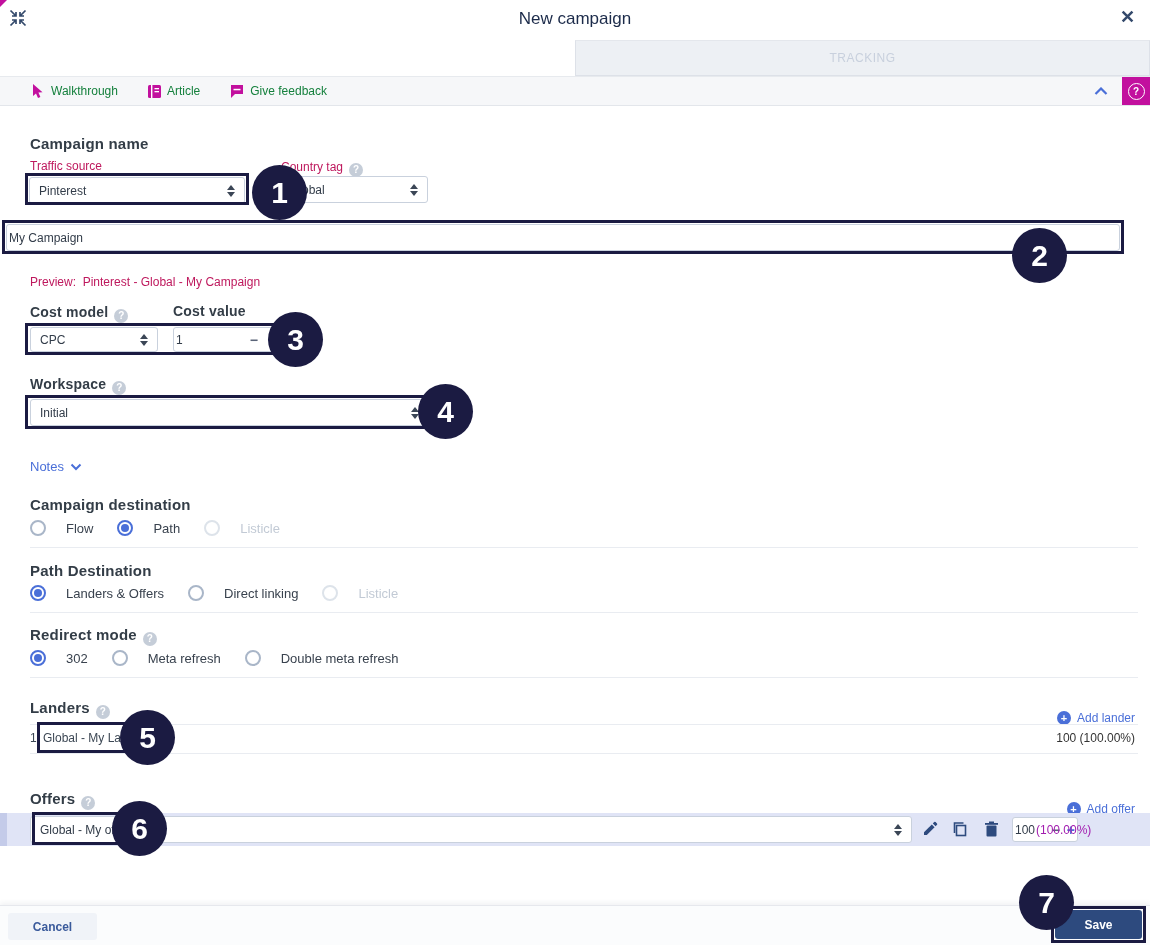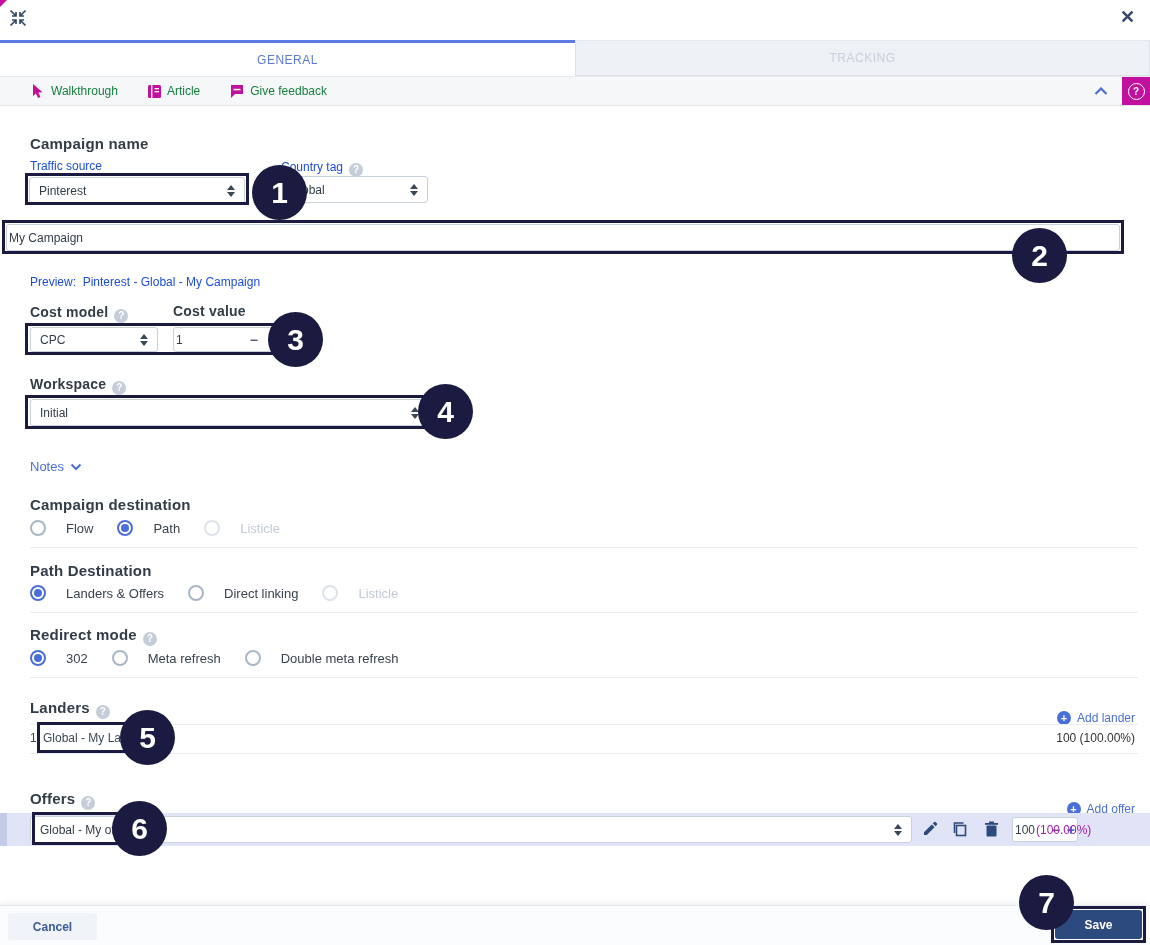--- a/index.html
+++ b/index.html
@@ -31,21 +31,21 @@
   .tb-right{position:absolute;right:0;top:0;height:100%;display:flex;align-items:center;}
   .tb-chevron{margin-right:14px;cursor:pointer;display:flex;}
   .tb-help{width:28px;height:28px;background:#c2109e;display:flex;align-items:center;
       justify-content:center;cursor:pointer;}
   .tb-help-q{width:15px;height:15px;border:1.5px solid #fff;border-radius:50%;color:#fff;
       font-size:10px;display:flex;align-items:center;justify-content:center;font-weight:bold;}
 
   
   .hd{font-weight:bold;color:#333d47;font-size:15px;letter-spacing:.2px;}
   .hd-sm{font-weight:bold;color:#333d47;font-size:14px;letter-spacing:.2px;}
-  .lbl{font-size:12px;color:#1d4ed8;}
+  .lbl{font-size:12px;color:#be185d;}
   .help{display:inline-flex;width:14px;height:14px;border-radius:50%;background:#c5cdd8;
       color:#fff;font-size:10px;font-weight:bold;align-items:center;justify-content:center;
       margin-left:6px;vertical-align:-2px;}
   .help::after{content:"?";}
   .select{display:flex;align-items:center;justify-content:space-between;background:#fff;
       border:1px solid #c9d1dd;border-radius:3px;height:27px;padding:0 9px;font-size:12px;
       color:#323c49;box-sizing:border-box;cursor:pointer;}
   .fieldbox{display:flex;align-items:center;background:#fff;border:1px solid #c9d1dd;
       border-radius:3px;height:27px;padding:0 2px;font-size:12px;color:#323c49;
       box-sizing:border-box;}
@@ -108,25 +108,25 @@
       <polygon points="0,0 14,0 3,11" fill="#c2109e"></polygon>
     </svg>
     <span class="abs" style="left:8px;top:8px;cursor:pointer">
       <svg width="20" height="20" viewBox="0 0 20 20" fill="none" stroke="#33496b" stroke-width="1.7">
         <path d="M2.5 2.5 L8 8 M8 4 V8 H4"></path>
         <path d="M17.5 2.5 L12 8 M12 4 V8 H16"></path>
         <path d="M2.5 17.5 L8 12 M8 16 V12 H4"></path>
         <path d="M17.5 17.5 L12 12 M12 16 V12 H16"></path>
       </svg>
     </span>
+    <div class="title">New campaign</div>
     <div class="close-x">✕</div>
   </div>
 
   <div class="tabstrip">
-    <div class="tab-general">GENERAL</div>
     <div class="tab-tracking">TRACKING</div>
   </div>
 
   <div class="toolbar">
     <div class="tb-item">
       <svg width="13" height="15" viewBox="0 0 13 15">
         <polygon points="1,0 1,12 4,9.4 6,14 8.4,13 6.4,8.6 10.5,8.2" fill="#c2109e"></polygon>
       </svg>
       <span>Walkthrough</span>
     </div>

